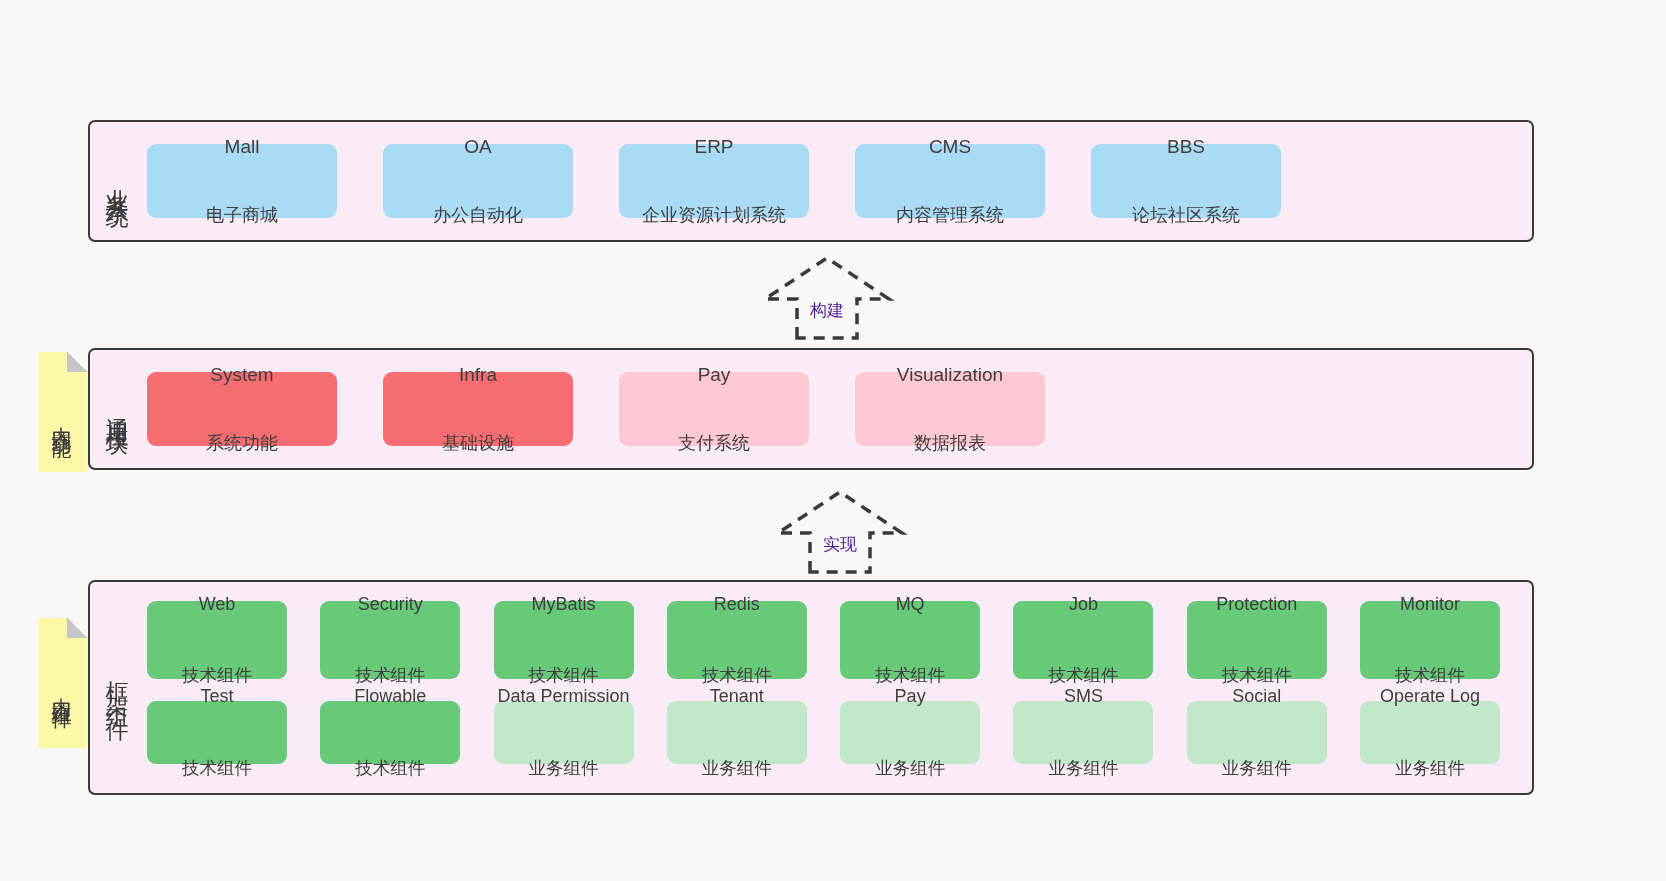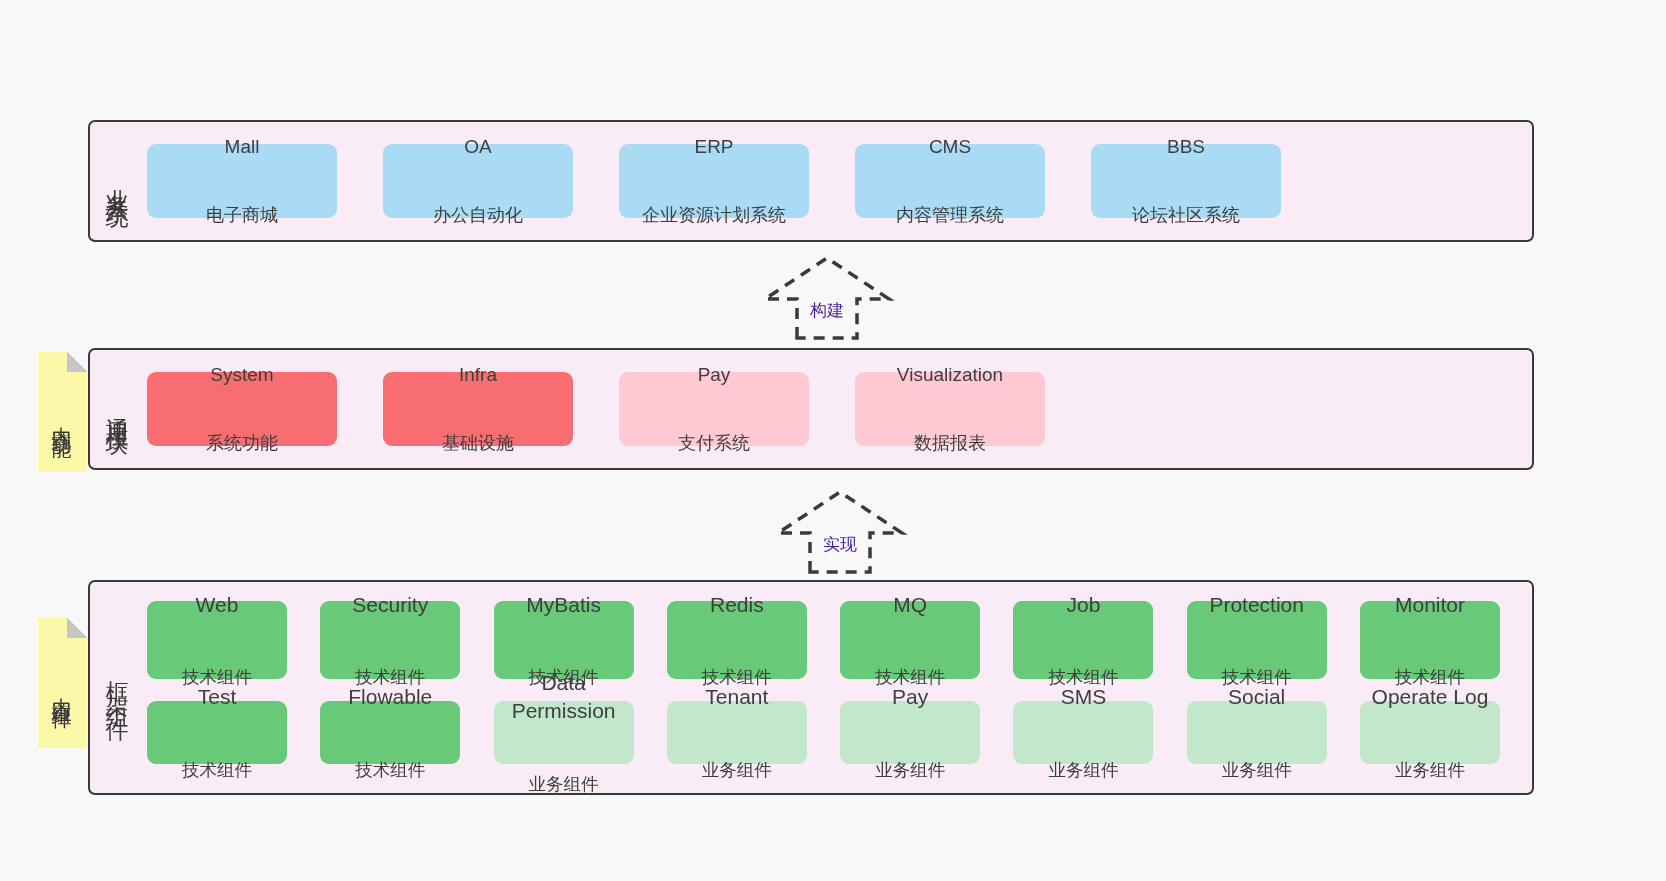--- a/index.html
+++ b/index.html
@@ -27,21 +27,21 @@
   .row8{display:flex;justify-content:space-between;padding:0 32px 0 57px;
         box-sizing:border-box;width:100%;}
   .rows-wrap{display:flex;flex-direction:column;gap:22px;padding-top:19px;width:100%;}
 
   .box{border-radius:9px;display:flex;flex-direction:column;align-items:center;
        justify-content:center;text-align:center;line-height:1.32;gap:40px;}
   .box .bname{font-size:19px;}
   .box .bdesc{font-size:18px;margin-top:5px;}
   .box6{flex:0 0 190px;height:74px;}
   .box8{flex:0 0 140px;height:78px;}
-  .box8 .bname{font-size:21px;}
+  .box8 .bname{font-size:18px;}
   .box8 .bdesc{font-size:17.5px;margin-top:8px;text-align:right;}
   .row-2nd .box8{height:63px;}
 
   .c-blue{background:#a9dbf5;}
   .c-red{background:#f76d72;}
   .c-pink{background:#ffc9d3;}
   .c-green{background:#68c979;}
   .c-lightgreen{background:#c3e7ca;}
 
   

